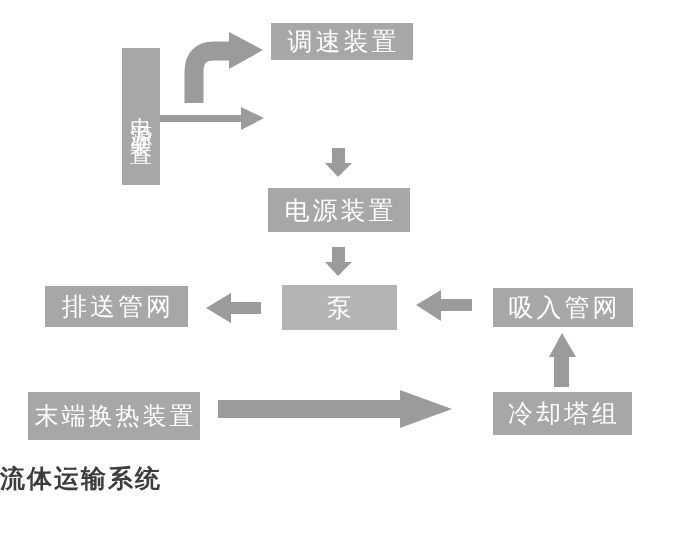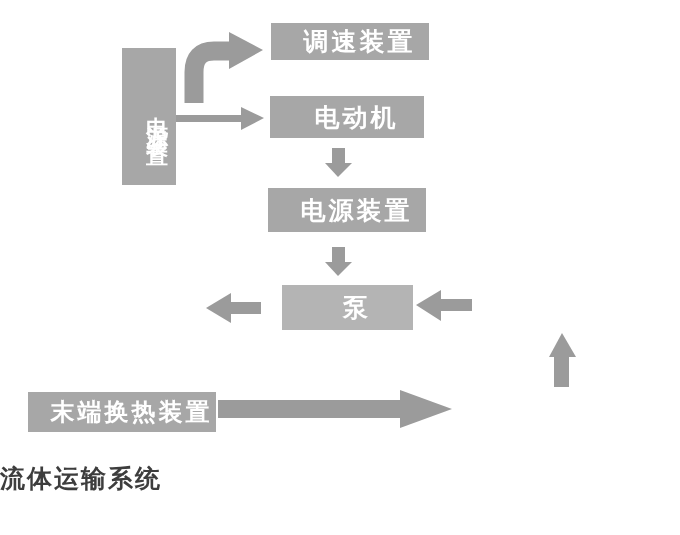--- a/index.html
+++ b/index.html
@@ -13,36 +13,36 @@
   html,body{margin:0;padding:0;background:var(--background);}
   .canvas{
     position:relative;width:680px;height:535px;margin:0 auto;
     background:var(--background);overflow:hidden;
     font-family:"Liberation Serif","DejaVu Serif",serif;
   }
   .arrows{position:absolute;left:0;top:0;width:680px;height:535px;color:var(--arrow-fill);}
   .node{
     position:absolute;display:flex;align-items:center;justify-content:center;
     background:var(--node-fill);color:var(--node-text);
-    font-weight:bold;font-size:25px;letter-spacing:3px;text-indent:3px;
-    user-select:none;line-height:1;padding-left:16px;
+    font-weight:normal;font-size:25px;letter-spacing:3px;text-indent:3px;
+    user-select:none;line-height:1;
   }
   .node.vertical{
     writing-mode:vertical-rl;text-orientation:upright;
     font-size:22px;letter-spacing:9px;text-indent:0;
   }
   .node.pump{background:var(--pump-fill);}
   #n-power{left:122px;top:48px;width:38px;height:137px;}
   #n-speed{left:271px;top:23px;width:142px;height:37px;}
   #n-motor{left:270px;top:96px;width:138px;height:42px;}
   #n-trans{left:268px;top:188px;width:142px;height:44px;}
   #n-pump{left:282px;top:285px;width:115px;height:45px;}
   #n-discharge{left:45px;top:286px;width:143px;height:41px;}
   #n-suction{left:493px;top:288px;width:140px;height:39px;}
-  #n-heat{left:28px;top:392px;width:172px;height:40px;font-size:24px;}
+  #n-heat{left:28px;top:392px;width:172px;height:48px;font-size:24px;}
   #n-cooling{left:493px;top:392px;width:139px;height:43px;}
   .title{
     position:absolute;left:0;top:462px;width:680px;text-align:left;
     color:var(--title-text);font-size:25px;font-weight:bold;letter-spacing:2px;
   }
 </style>
 </head>
 <body>
 
 <div class="canvas">
@@ -87,26 +87,28 @@
     <g>
       <rect x="218" y="400" width="182" height="18" fill="currentColor"></rect>
       <polygon points="400,390 400,428 452,409" fill="currentColor"></polygon>
     </g>
   </svg>
 
   <div class="node vertical" id="n-power">电源装置</div>
 
   <div class="node" id="n-speed">调速装置</div>
 
-  <div class="node" id="n-motor">电动机</div>
 
   <div class="node" id="n-trans">电源装置</div>
 
   <div class="node pump" id="n-pump">泵</div>
 
+  <div class="node" id="n-discharge">排送管网</div>
 
+  <div class="node" id="n-suction">吸入管网</div>
 
   <div class="node" id="n-heat">末端换热装置</div>
 
+  <div class="node" id="n-cooling">冷却塔组</div>
 
   <div class="title">流体运输系统</div>
 
 </div>
 
 </body></html>

